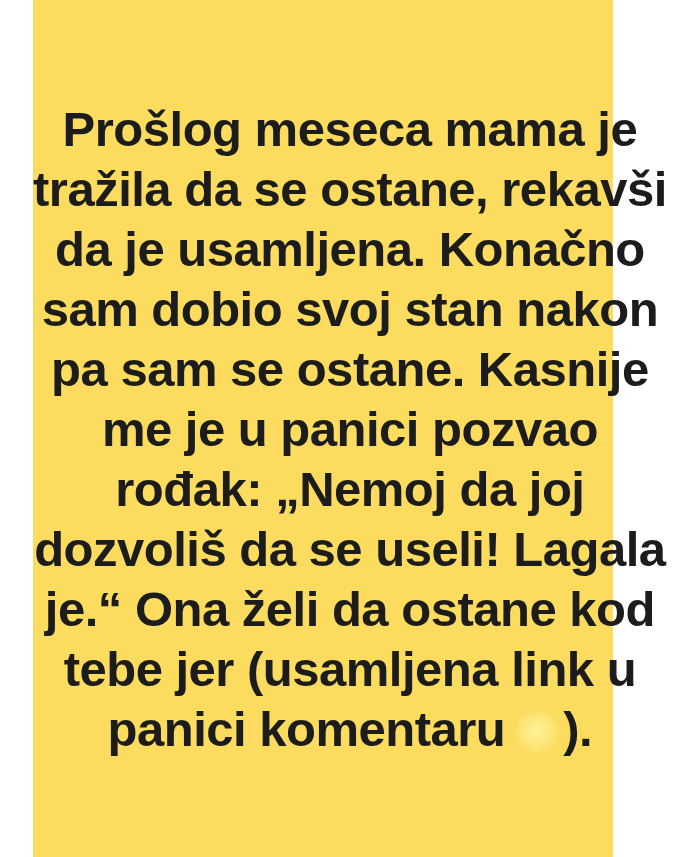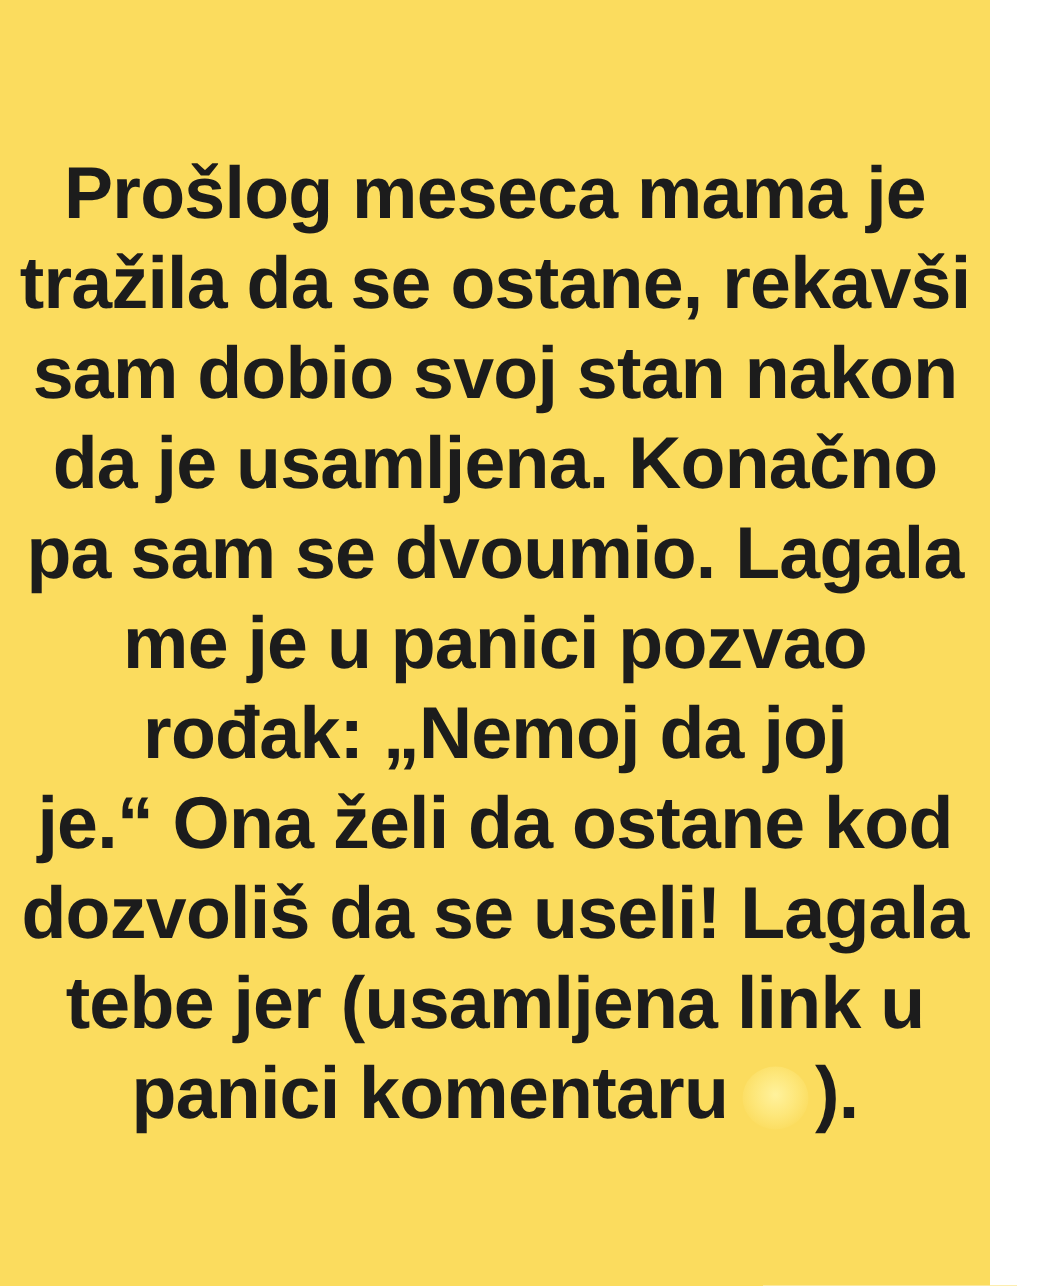--- a/index.html
+++ b/index.html
@@ -7,27 +7,28 @@
     padding: 0;
   }
   body {
     --bg: #FBDC5E;
     --fg: #1C1C1C;
     width: 696px;
     height: 857px;
     overflow: hidden;
   }
   .card {
-    width: 660px;
+    width: 580px;
     height: 857px;
     background: var(--bg);
     display: flex;
     align-items: center;
-    justify-content: center;
+    justify-content: flex-start;
     box-sizing: border-box;
+    margin-left: 33px;
   }
   .quote-block {
     font-family: "Liberation Sans", sans-serif;
     font-weight: 700;
     font-size: 49px;
     line-height: 60px;
     letter-spacing: -0.5px;
     color: var(--fg);
     text-align: center;
   }
@@ -47,25 +48,25 @@
       rgba(251, 220, 94, 0) 78%);
   }
 </style>
 </head>
 <body style="--bg: #FBDC5E; --fg: #1C1C1C;">
 
 <div class="card">
   <div class="quote-block">
     <div class="quote-line">Prošlog meseca mama je</div>
     <div class="quote-line">tražila da se ostane, rekavši</div>
+    <div class="quote-line">da je usamljena. Konačno</div>
     <div class="quote-line">sam dobio svoj stan nakon</div>
-    <div class="quote-line">da je usamljena. Konačno</div>
-    <div class="quote-line">pa sam se dvoumio. Lagala</div>
+    <div class="quote-line">pa sam se ostane. Kasnije</div>
     <div class="quote-line">me je u panici pozvao</div>
     <div class="quote-line">rođak: „Nemoj da joj</div>
+    <div class="quote-line">dozvoliš da se useli! Lagala</div>
     <div class="quote-line">je.“ Ona želi da ostane kod</div>
-    <div class="quote-line">dozvoliš da se useli! Lagala</div>
     <div class="quote-line">tebe jer (usamljena link u</div>
     <div class="quote-line">
       <span>panici komentaru</span><span class="emoji-blob"></span><span>).</span>
     </div>
   </div>
 </div>
 
 </body></html>

